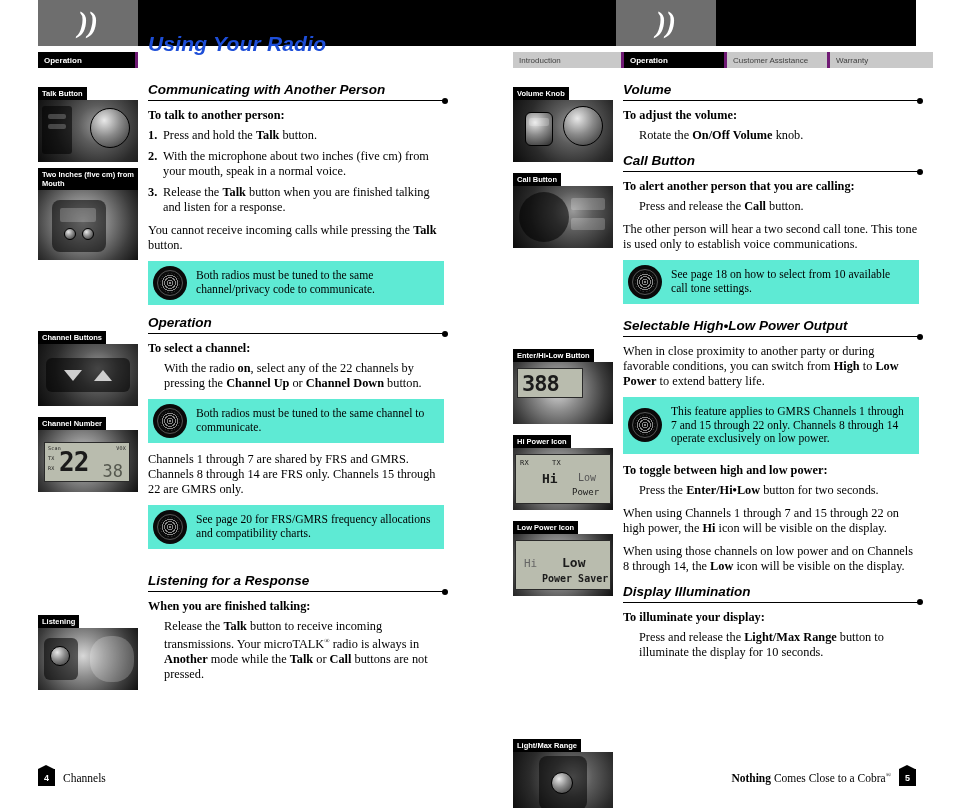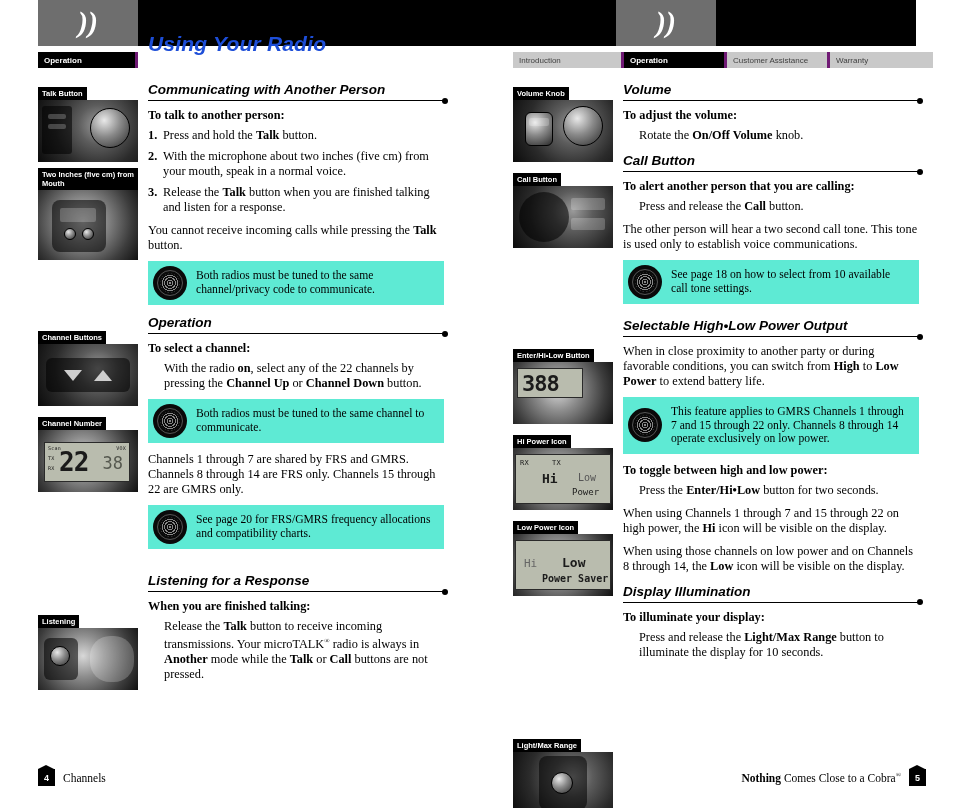--- a/index.html
+++ b/index.html
@@ -112,21 +112,21 @@
     border:1px solid #2a2a2a;
     font-family:"DejaVu Sans Mono", monospace;
     color:#1b1b1b;
   }
   .lcd .big {
     position:absolute; left:8px; top:6px;
     font-size:26px; font-weight:bold; letter-spacing:-1px;
     line-height:26px;
   }
   .lcd .big2 {
-    position:absolute; right:6px; top:12px;
+    position:absolute; right:6px; top:20px;
     font-size:17px; color:#55584f; line-height:17px;
   }
   .lcd .tiny {
     position:absolute; font-size:5px; letter-spacing:0.2px;
   }
 
   
   h2.sect {
     font-family:"Liberation Sans", sans-serif;
     font-weight:bold; font-style:italic;
@@ -194,21 +194,21 @@
     font-family:"Liberation Sans", sans-serif; font-size:9px; font-weight:bold;
     display:flex; align-items:center; justify-content:center;
     position:relative;
   }
   .pagenum::before {
     content:""; position:absolute; left:0; top:-4px;
     border-left:8.5px solid transparent; border-right:8.5px solid transparent;
     border-bottom:4px solid #000;
   }
   .foot-left { left:38px; display:flex; align-items:center; gap:8px; }
-  .foot-right { right:28px; display:flex; align-items:center; gap:8px; }
+  .foot-right { right:38px; display:flex; align-items:center; gap:8px; }
   .foot-txt { font-size:11.5px; }
   sup { font-size:7px; vertical-align:super; }
 </style>
 </head>
 <body>
 
 <div class="page page-left">
 
   <div class="hdr-band hdr-band-left"></div>
   <div class="logo-box" style="left:38px;">

